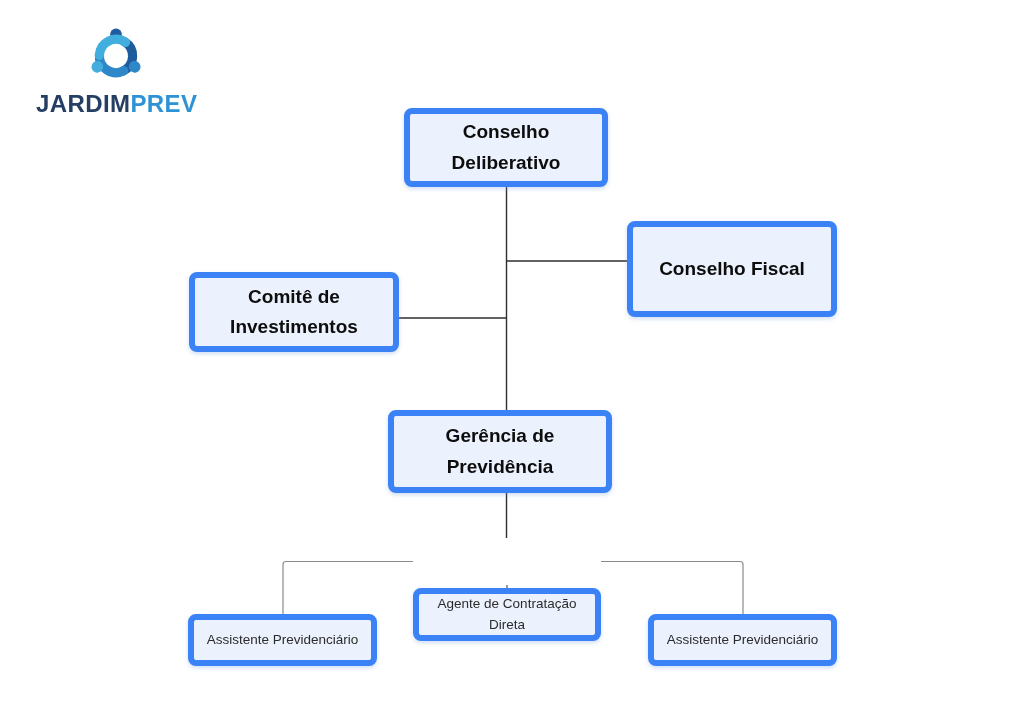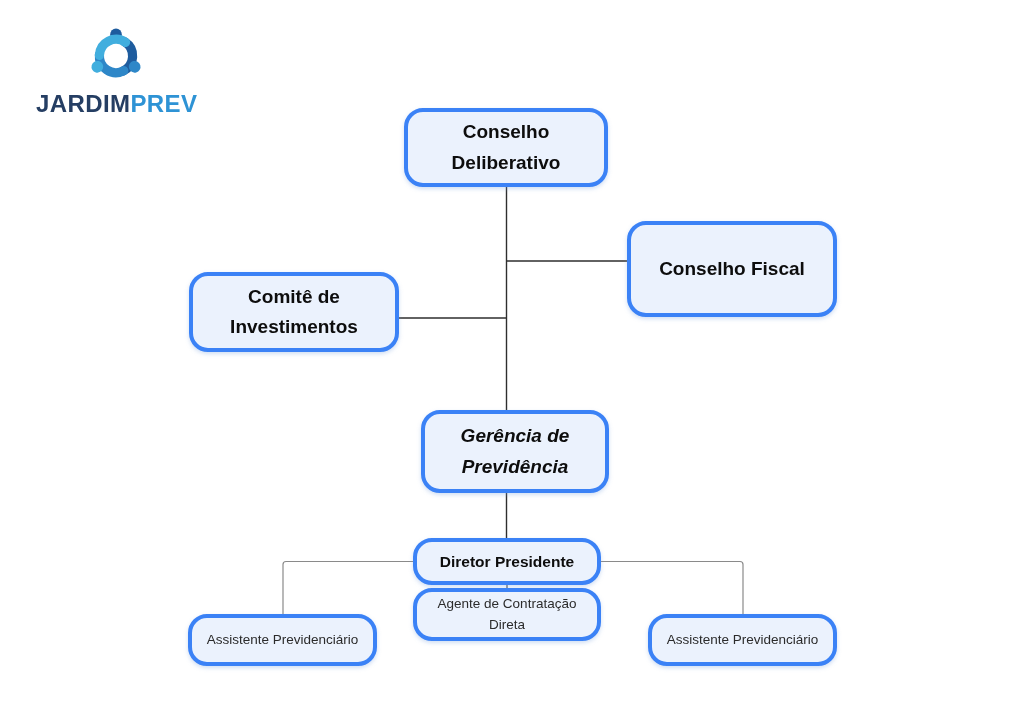--- a/index.html
+++ b/index.html
@@ -18,32 +18,32 @@
   .logo-text .lp{color:#253e63;}
   .logo-text .ls{color:#2e93d5;}
   
   .connectors{position:absolute;left:0;top:0;width:1024px;height:724px;pointer-events:none;}
   
   .node{
     position:absolute;box-sizing:border-box;
     display:flex;align-items:center;justify-content:center;
     text-align:center;
     background:#ebf2fd;
-    border:4px solid #3b82f6;
-    border-radius:19px;
+    border:6px solid #3b82f6;
+    border-radius:8px;
     box-shadow:0 2px 4px rgba(120,160,220,.35);
     color:#0d0d0d;
     font-weight:bold;
     padding:4px 8px;
   }
   .lvl-big{font-size:19px;line-height:1.6;}
   .n1{left:404px;top:108px;width:204px;height:79px;}
   .n2{left:627px;top:221px;width:210px;height:96px;}
   .n3{left:189px;top:272px;width:210px;height:80px;text-align:center;}
-  .n4{left:421px;top:410px;width:188px;height:83px;font-style:italic;}
+  .n4{left:388px;top:410px;width:224px;height:83px;}
   .n5{left:413px;top:538px;width:188px;height:47px;font-size:15.5px;}
   .lvl-small{font-weight:normal;font-size:13.5px;line-height:1.55;color:#2b2b2b;}
   .n6{left:188px;top:614px;width:189px;height:52px;}
   .n7{left:413px;top:588px;width:188px;height:53px;}
   .n8{left:648px;top:614px;width:189px;height:52px;}
 </style>
 </head>
 <body>
 
 <div class="canvas">
@@ -95,23 +95,20 @@
   </div>
 
   <div class="node n3 lvl-big">
     <span>Comitê de Investimentos</span>
   </div>
 
   <div class="node n4 lvl-big">
     <span>Gerência de Previdência</span>
   </div>
 
-  <div class="node n5">
-    <span>Diretor Presidente</span>
-  </div>
 
   <div class="node n6 lvl-small">
     <span>Assistente Previdenciário</span>
   </div>
 
   <div class="node n7 lvl-small">
     <span>Agente de Contratação Direta</span>
   </div>
 
   <div class="node n8 lvl-small">

